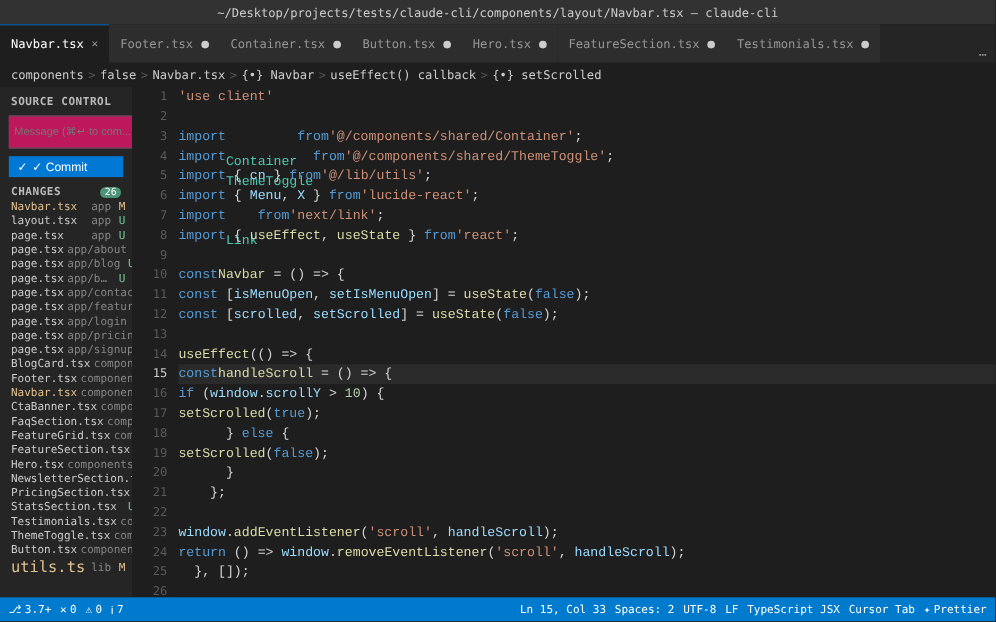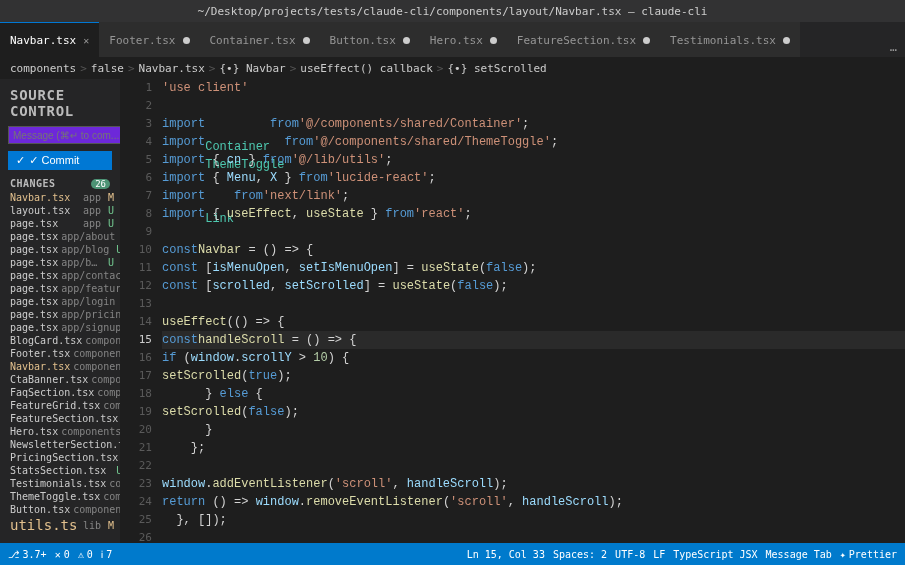--- a/index.html
+++ b/index.html
@@ -90,40 +90,40 @@
     
     .sidebar {
       width: 120px;
       background: #252526;
       display: flex;
       flex-direction: column;
       flex-shrink: 0;
       overflow: hidden;
     }
     .sidebar-header {
-      font-size: 14px;
+      font-size: 10px;
       color: #bbbbbb;
       padding: 8px 10px 4px 10px;
       font-weight: 700;
       letter-spacing: 0.05em;
       text-transform: uppercase;
     }
     .commit-row {
       display: flex;
       align-items: center;
       padding: 3px 8px;
       gap: 4px;
     }
     .commit-input {
       flex: 1;
-      background: #6d28d9;
+      background: #be185d;
       border: 1px solid #555;
       color: #cccccc;
       font-size: 10px;
-      padding: 2px 4px;
+      padding: 14px 4px;
       outline: none;
       height: 18px;
     }
     .commit-btn {
       width: 100%;
       background: #0078d4;
       color: white;
       border: none;
       font-size: 11px;
       padding: 3px 8px;
@@ -523,20 +523,20 @@
     <div class="status-item">
       <span>UTF-8</span>
     </div>
     <div class="status-item">
       <span>LF</span>
     </div>
     <div class="status-item">
       <span>TypeScript JSX</span>
     </div>
     <div class="status-item">
-      <span>Message Tab</span>
+      <span>Cursor Tab</span>
     </div>
     <div class="status-item">
       <span>✦</span>
       <span>Prettier</span>
     </div>
   </div>
 </div>
 
 </body></html>

